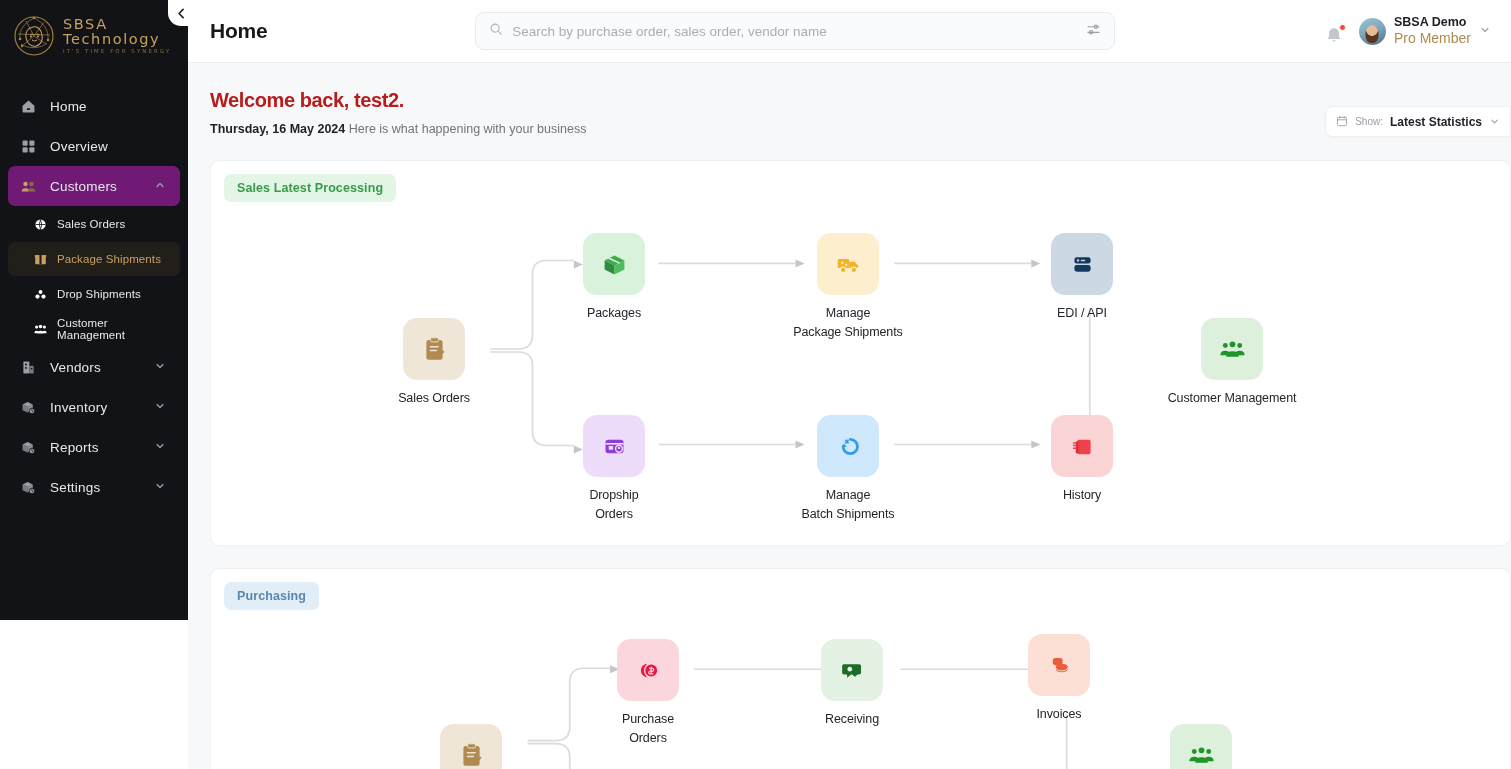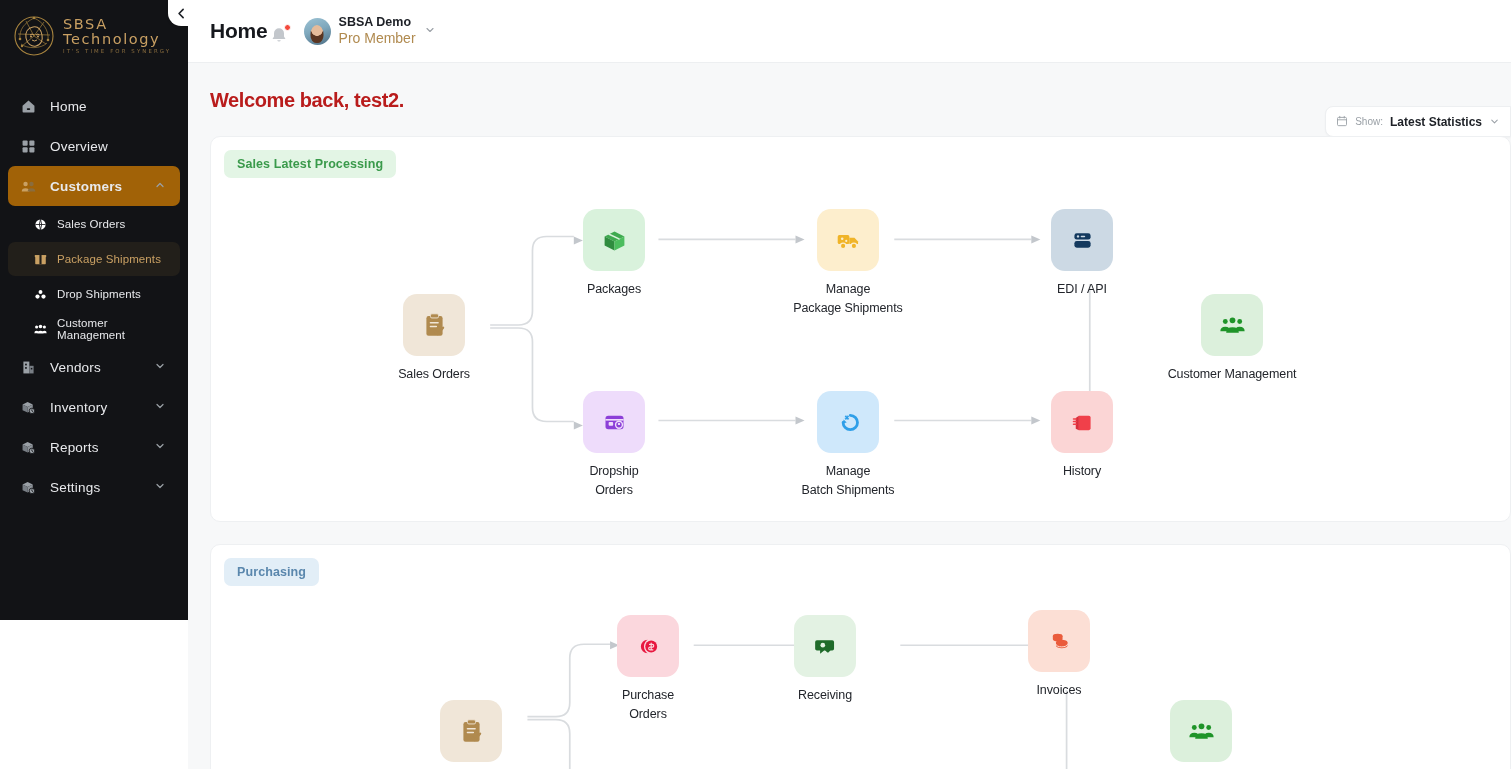--- a/index.html
+++ b/index.html
@@ -35,21 +35,21 @@
   }
   .nav { margin-top: 18px; }
   .nav-item {
     display: flex; align-items: center; height: 40px; margin: 0 8px;
     padding: 0 12px; border-radius: 7px; cursor: pointer; color: #e8e9ec;
     font-size: 13.5px; position: relative;
   }
   .nav-item .ico { width: 22px; flex: 0 0 22px; display:flex; align-items:center; color:#9aa0a6; }
   .nav-item .lbl { margin-left: 8px; letter-spacing: .2px; }
   .nav-item .chev { position: absolute; right: 14px; color: #9aa0a6; }
-  .nav-item.active-parent { background: #a16207; font-weight: bold; }
+  .nav-item.active-parent { background: #701a75; }
   .nav-item.active-parent .ico { color: #c9a063; }
   .subnav { }
   .sub-item {
     display: flex; align-items: center; height: 34px; margin: 1px 8px;
     padding: 0 12px 0 26px; border-radius: 7px; cursor: pointer;
     color: #e8e9ec; font-size: 11.5px; letter-spacing: .1px;
   }
   .sub-item .ico { width: 17px; flex: 0 0 17px; display:flex; align-items:center; color:#ffffff; }
   .sub-item .lbl { margin-left: 6px; }
   .sub-item.active { background: #221f1a; color: #c9a063; }
@@ -321,20 +321,38 @@
         </span>
       </div>
 
     </nav>
   </aside>
 
   <div class="main">
 
     <header class="topbar">
       <div class="page-title">Home</div>
+      <div class="search-wrap">
+        <div class="search-box">
+          <span>
+            <svg viewBox="0 0 16 16" width="14" height="14">
+                <circle cx="7" cy="7" r="4.6" fill="none" stroke="#b0b5bb" stroke-width="1.3"></circle>
+                <path d="M10.4 10.4 L14 14" stroke="#b0b5bb" stroke-width="1.3" stroke-linecap="round"></path>
+              </svg>
+          </span>
+          <input type="text" placeholder="Search by purchase order, sales order, vendor name" style="">
+          <span>
+            <svg viewBox="0 0 16 16" width="15" height="15">
+              <path d="M2 5 H14 M2 11 H14" stroke="#9aa0a6" stroke-width="1.2" stroke-linecap="round"></path>
+              <circle cx="10.5" cy="5" r="1.8" fill="none" stroke="#9aa0a6" stroke-width="1.2"></circle>
+              <circle cx="5.5" cy="11" r="1.8" fill="none" stroke="#9aa0a6" stroke-width="1.2"></circle>
+            </svg>
+          </span>
+        </div>
+      </div>
       <div class="topright">
         <div class="bell">
           <svg viewBox="0 0 22 22" width="22" height="22">
             <path d="M11 3.3 a5 5 0 0 0-5 5 v3.2 l-1.5 2.4 h13 L16 11.5 V8.3 a5 5 0 0 0-5-5 Z" fill="#c3c7cc"></path>
             <path d="M9.2 15.2 a1.9 1.9 0 0 0 3.6 0 Z" fill="#c3c7cc"></path>
           </svg>
           <span class="bell-dot"></span>
         </div>
         <div class="user">
           <div class="avatar"></div>
@@ -348,20 +366,24 @@
               </svg>
           </span>
         </div>
       </div>
     </header>
 
     <div class="content">
 
       <div class="welcome">
         <h1>Welcome back, test2.</h1>
+        <div class="welcome-sub">
+          <b>Thursday, 16 May 2024</b>
+          <span>Here is what happening with your business</span>
+        </div>
         <div class="show-pill">
           <span>
             <svg viewBox="0 0 16 16" width="12" height="12">
                 <rect x="2" y="3.2" width="12" height="11" rx="1.5" fill="none" stroke="#9aa0a6" stroke-width="1.2"></rect>
                 <path d="M2 6.4 H14" stroke="#9aa0a6" stroke-width="1.2"></path>
                 <path d="M5 1.8 V4 M11 1.8 V4" stroke="#9aa0a6" stroke-width="1.2" stroke-linecap="round"></path>
               </svg>
           </span>
           <span class="lab">Show:</span>
           <span class="val">Latest Statistics</span>
@@ -553,21 +575,21 @@
                 <circle cx="18" cy="15" r="6.6" fill="#e8173f"></circle>
                 <path d="M18 11.3 V18.7 M16.1 12.7 h3.2 a1.5 1.5 0 0 1 0 3 h-2.6 a1.5 1.5 0 0 0 0 3 h3.2" fill="none" stroke="#fbd7dd" stroke-width="1.3" stroke-linecap="round"></path>
               </svg>
             </div>
             <div class="node-lbl">
               <span style="white-space:pre-line;">Purchase
 Orders</span>
             </div>
           </div>
 
-          <div class="node" style="left:552px; top:70px;">
+          <div class="node" style="left:579px; top:70px;">
             <div class="tile" style="background:#e3f2e3;">
               <svg viewBox="0 0 30 30" width="27" height="27">
                 <path d="M5.5 8 h17 a2 2 0 0 1 2 2 v7.5 a2 2 0 0 1 -2 2 h-9 L9 23 v-3.5 H5.5 a2 2 0 0 1 -2 -2 V10 a2 2 0 0 1 2 -2 Z" fill="#1f6b2a"></path>
                 <circle cx="12" cy="13.5" r="2.6" fill="#e3f2e3"></circle>
                 <path d="M15 17.8 l2.6 2.6 l5 -5.6" fill="none" stroke="#1f6b2a" stroke-width="2.6" stroke-linecap="round" stroke-linejoin="round"></path>
               </svg>
             </div>
             <div class="node-lbl">Receiving</div>
           </div>
 

